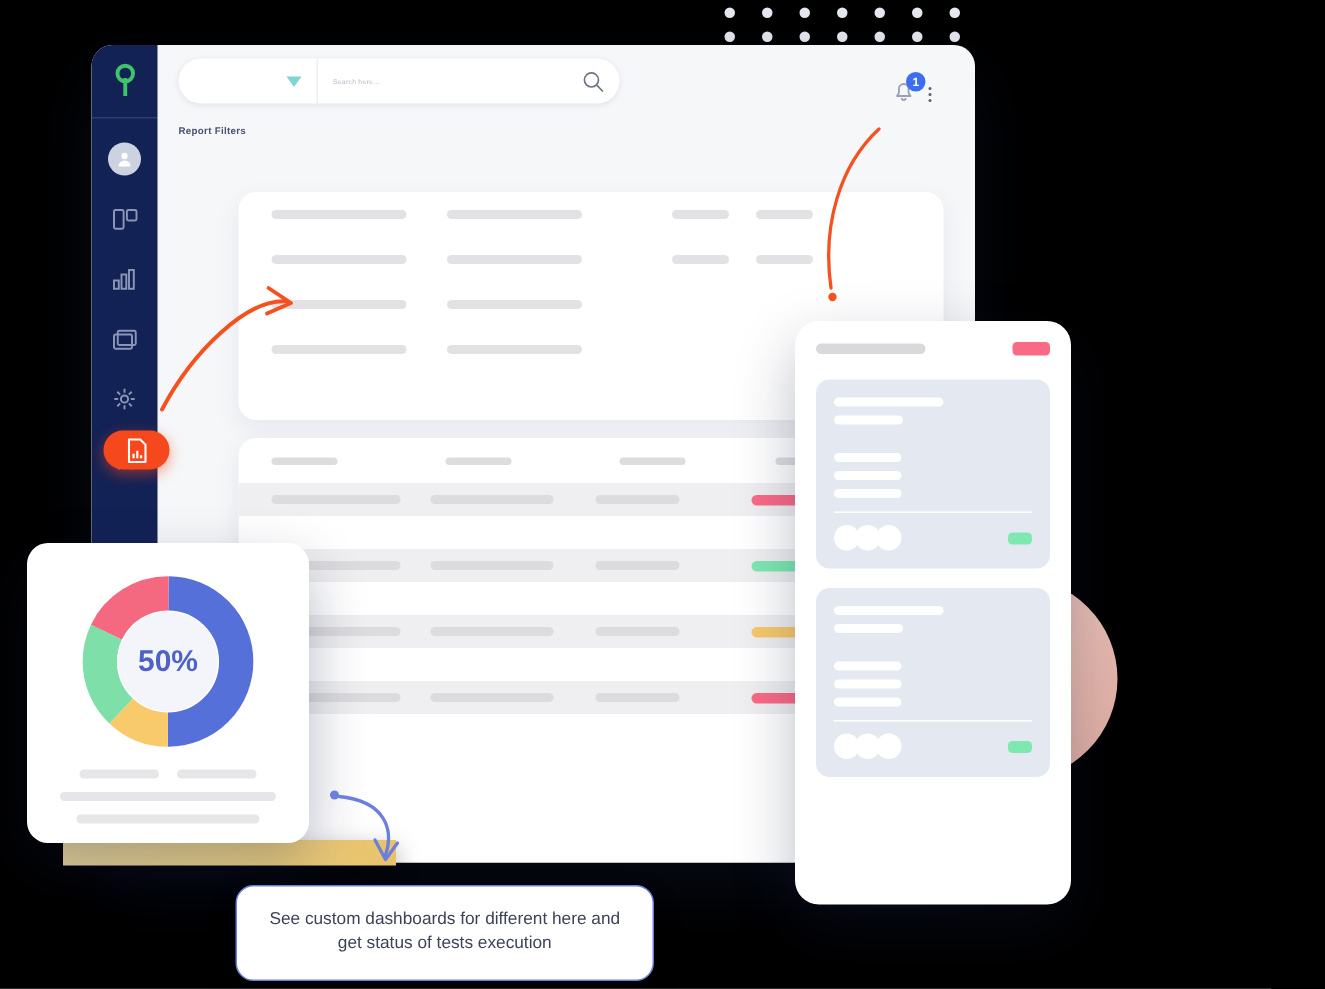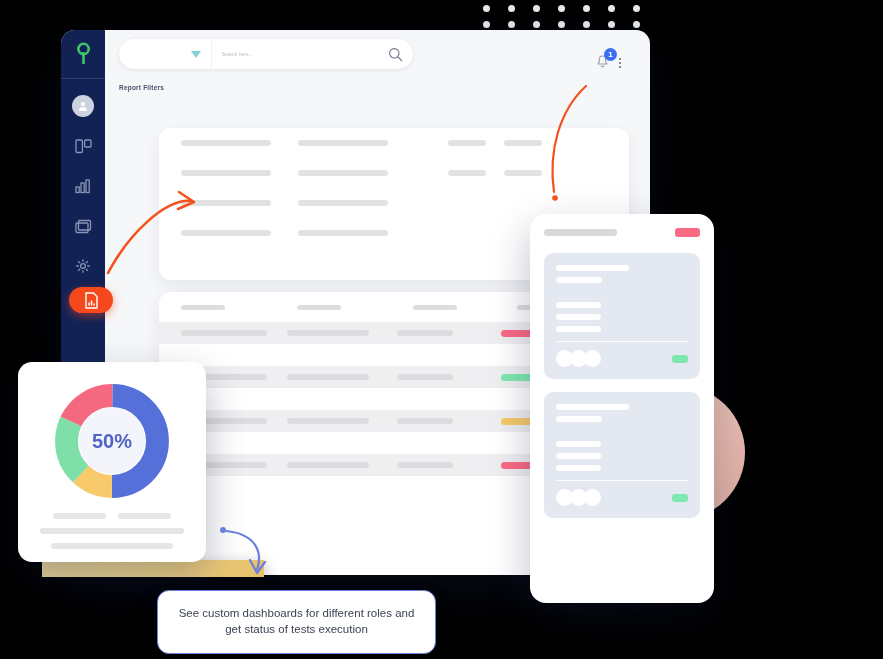--- a/index.html
+++ b/index.html
@@ -366,15 +366,15 @@
     <circle cx="555" cy="198" r="2.8" fill="#f4511e"></circle>
 
     <path d="M108 273 C 128 235, 165 198, 192 201" fill="none" stroke="#f4511e" stroke-width="2.6" stroke-linecap="round"></path>
     <path d="M179 192 L194 202 L178 209" fill="none" stroke="#f4511e" stroke-width="2.6" stroke-linecap="round" stroke-linejoin="round"></path>
 
     <circle cx="223" cy="530" r="3" fill="#6b7fdc"></circle>
     <path d="M226 531 C 256 534, 263 552, 257 570" fill="none" stroke="#6b7fdc" stroke-width="2.2" stroke-linecap="round"></path>
     <path d="M250 560 L257 573 L265 562" fill="none" stroke="#6b7fdc" stroke-width="2.2" stroke-linecap="round" stroke-linejoin="round"></path>
   </svg>
 
-  <div class="callout co-bot">See custom dashboards for different roles and get status of tests execution</div>
+  <div class="callout co-bot">See custom dashboards for different here and get status of tests execution</div>
 
 </div>
 
 </body></html>

